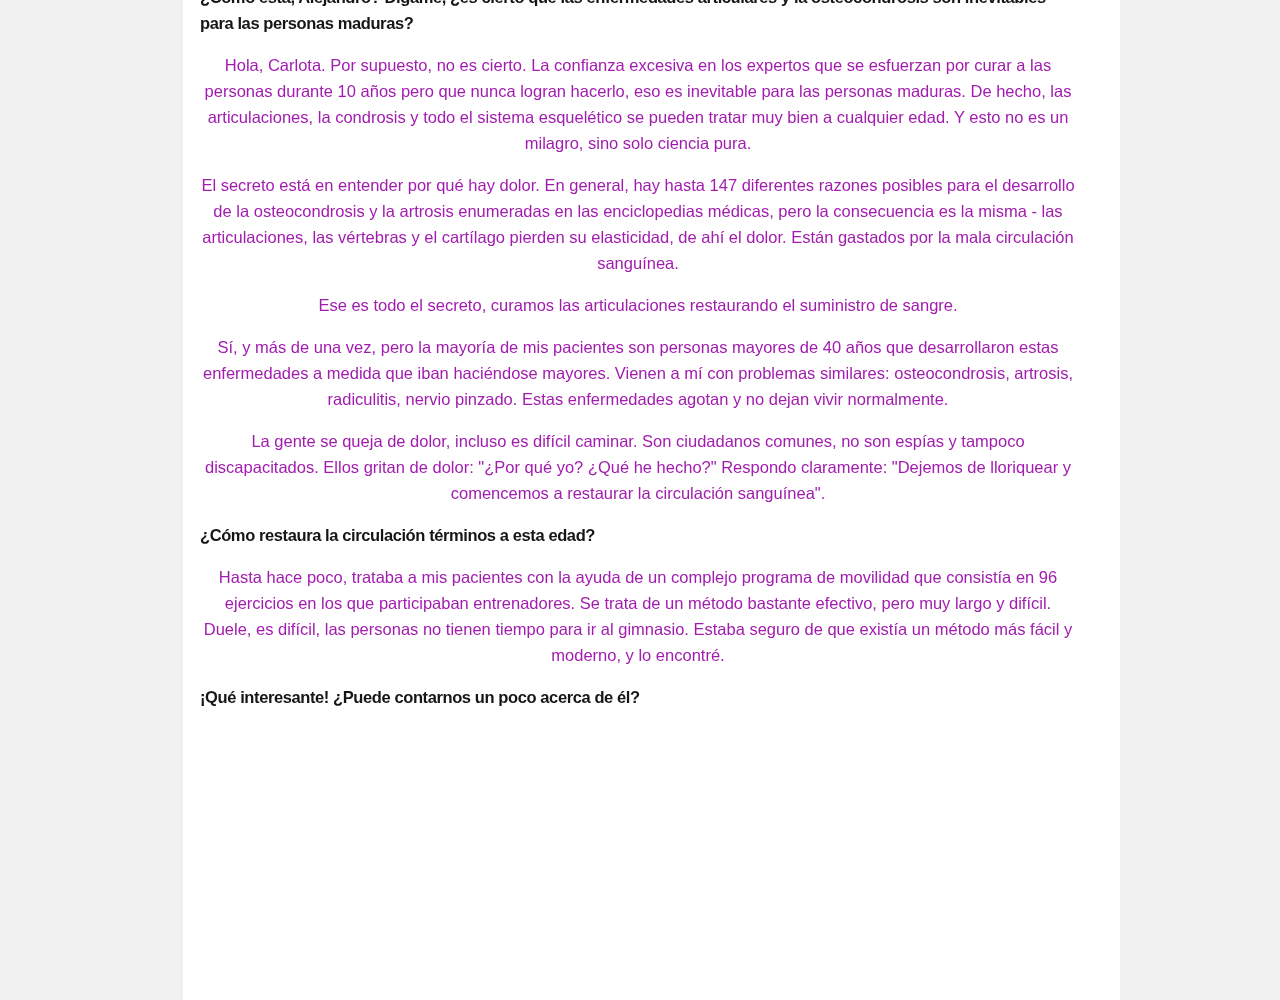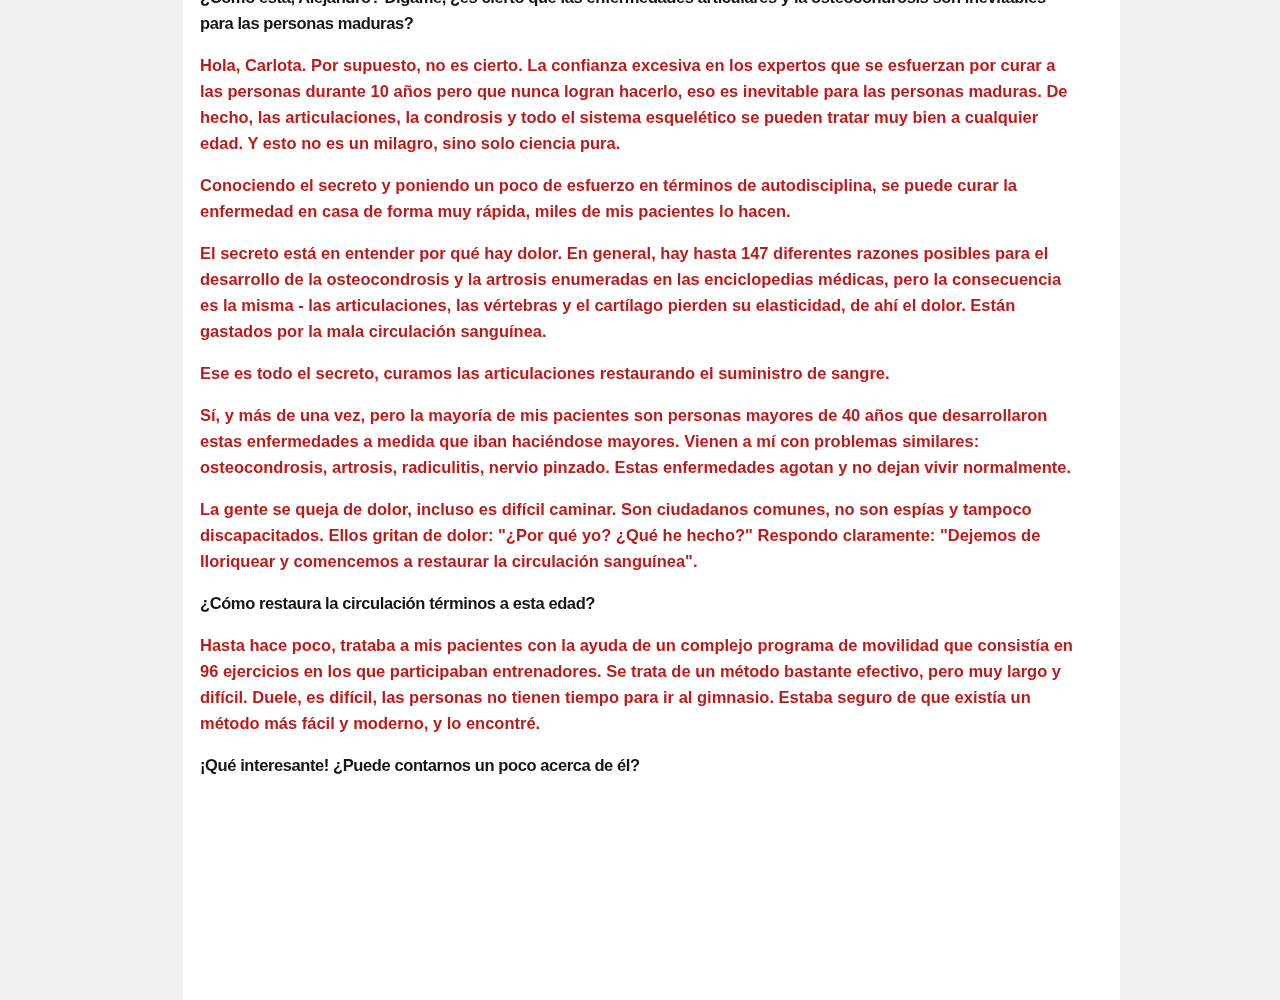--- a/index.html
+++ b/index.html
@@ -31,38 +31,38 @@
     left: 17px;
     top: -16px;
     width: 876px;
   }
   .article p {
     margin: 0 0 16px 0;
     font-size: 16.5px;
     line-height: 26px;
   }
   .answer {
-    color: #b91c1c;
-    font-weight: 700;
+    color: #a21caf;
+    font-weight: 400;
+    text-align: center;
   }
   .question {
     color: #161616;
     font-weight: 700;
     letter-spacing: -0.4px;
   }
 </style>
 </head>
 <body>
 
 <div class="viewport">
   <div class="content-page">
     <div class="article">
       <p class="question">¿Cómo está, Alejandro? Dígame, ¿es cierto que las enfermedades articulares y la osteocondrosis son inevitables para las personas maduras?</p>
       <p class="answer">Hola, Carlota. Por supuesto, no es cierto. La confianza excesiva en los expertos que se esfuerzan por curar a las personas durante 10 años pero que nunca logran hacerlo, eso es inevitable para las personas maduras. De hecho, las articulaciones, la condrosis y todo el sistema esquelético se pueden tratar muy bien a cualquier edad. Y esto no es un milagro, sino solo ciencia pura.</p>
-      <p class="answer">Conociendo el secreto y poniendo un poco de esfuerzo en términos de autodisciplina, se puede curar la enfermedad en casa de forma muy rápida, miles de mis pacientes lo hacen.</p>
       <p class="answer">El secreto está en entender por qué hay dolor. En general, hay hasta 147 diferentes razones posibles para el desarrollo de la osteocondrosis y la artrosis enumeradas en las enciclopedias médicas, pero la consecuencia es la misma - las articulaciones, las vértebras y el cartílago pierden su elasticidad, de ahí el dolor. Están gastados por la mala circulación sanguínea.</p>
       <p class="answer">Ese es todo el secreto, curamos las articulaciones restaurando el suministro de sangre.</p>
       <p class="answer">Sí, y más de una vez, pero la mayoría de mis pacientes son personas mayores de 40 años que desarrollaron estas enfermedades a medida que iban haciéndose mayores. Vienen a mí con problemas similares: osteocondrosis, artrosis, radiculitis, nervio pinzado. Estas enfermedades agotan y no dejan vivir normalmente.</p>
       <p class="answer">La gente se queja de dolor, incluso es difícil caminar. Son ciudadanos comunes, no son espías y tampoco discapacitados. Ellos gritan de dolor: "¿Por qué yo? ¿Qué he hecho?" Respondo claramente: "Dejemos de lloriquear y comencemos a restaurar la circulación sanguínea".</p>
       <p class="question">¿Cómo restaura la circulación términos a esta edad?</p>
       <p class="answer">Hasta hace poco, trataba a mis pacientes con la ayuda de un complejo programa de movilidad que consistía en 96 ejercicios en los que participaban entrenadores. Se trata de un método bastante efectivo, pero muy largo y difícil. Duele, es difícil, las personas no tienen tiempo para ir al gimnasio. Estaba seguro de que existía un método más fácil y moderno, y lo encontré.</p>
       <p class="question">¡Qué interesante! ¿Puede contarnos un poco acerca de él?</p>
     </div>
   </div>
 </div>

